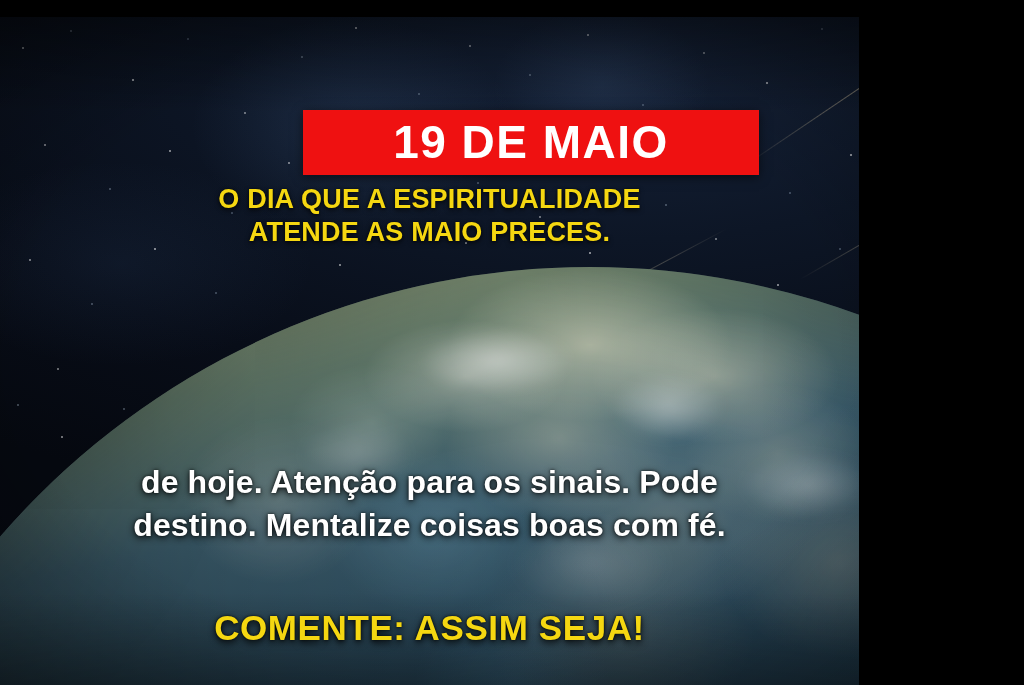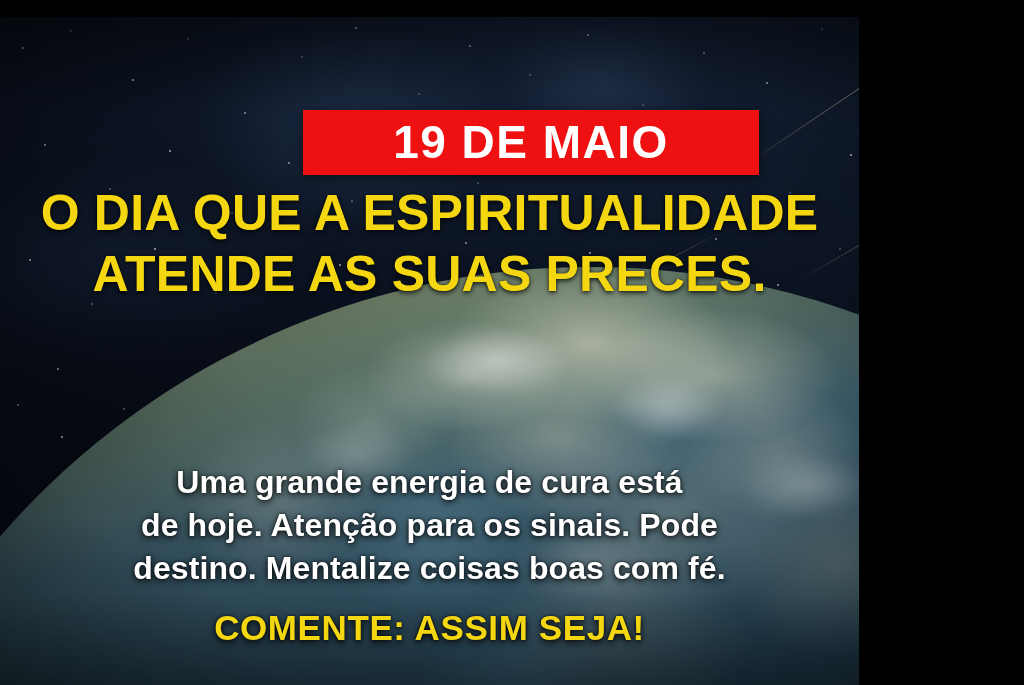--- a/index.html
+++ b/index.html
@@ -238,21 +238,21 @@
     transform: translateY(-1px);
   }
 
   .headline {
     position: absolute;
     left: 0;
     right: 0;
     top: 166px;
     text-align: center;
     color: #f5d711;
-    font-size: 50px;
+    font-size: 27px;
     font-weight: 700;
     line-height: 1.22;
     letter-spacing: 0.2px;
     text-shadow: 0 2px 5px rgba(0,0,0,0.75), 0 0 2px rgba(0,0,0,0.6);
     padding: 0 20px;
   }
   .headline .hl-line { display: block; }
 
   .body-copy {
     position: absolute;
@@ -310,25 +310,24 @@
   <div class="vignette"></div>
 
   <div class="content">
 
     <div class="date-banner">
       <span>19 DE MAIO</span>
     </div>
 
     <div class="headline">
       <span class="hl-line">O DIA QUE A ESPIRITUALIDADE</span>
-      <span class="hl-line">ATENDE AS SUAS PRECES.</span>
+      <span class="hl-line">ATENDE AS MAIO PRECES.</span>
     </div>
 
     <div class="body-copy">
-      <span class="bc-line">Uma grande energia de cura está</span>
       <span class="bc-line">de hoje. Atenção para os sinais. Pode</span>
       <span class="bc-line">destino. Mentalize coisas boas com fé.</span>
     </div>
 
     <div class="cta">
       <span>COMENTE: ASSIM SEJA!</span>
     </div>
 
   </div>
 </div>

